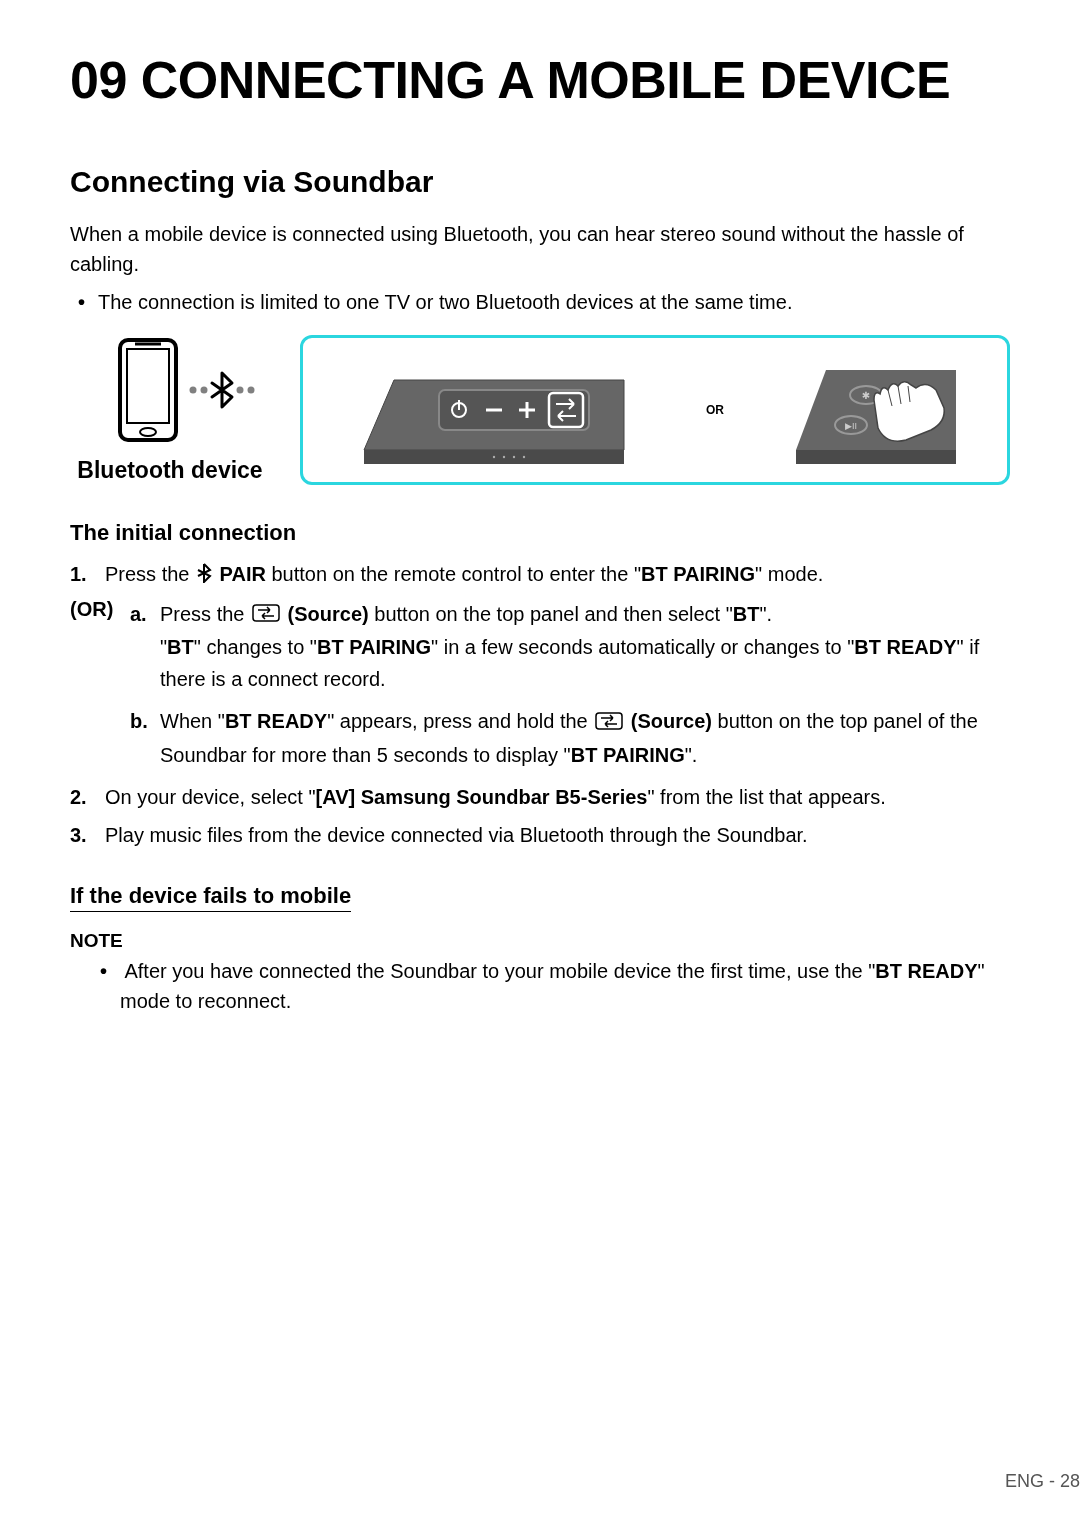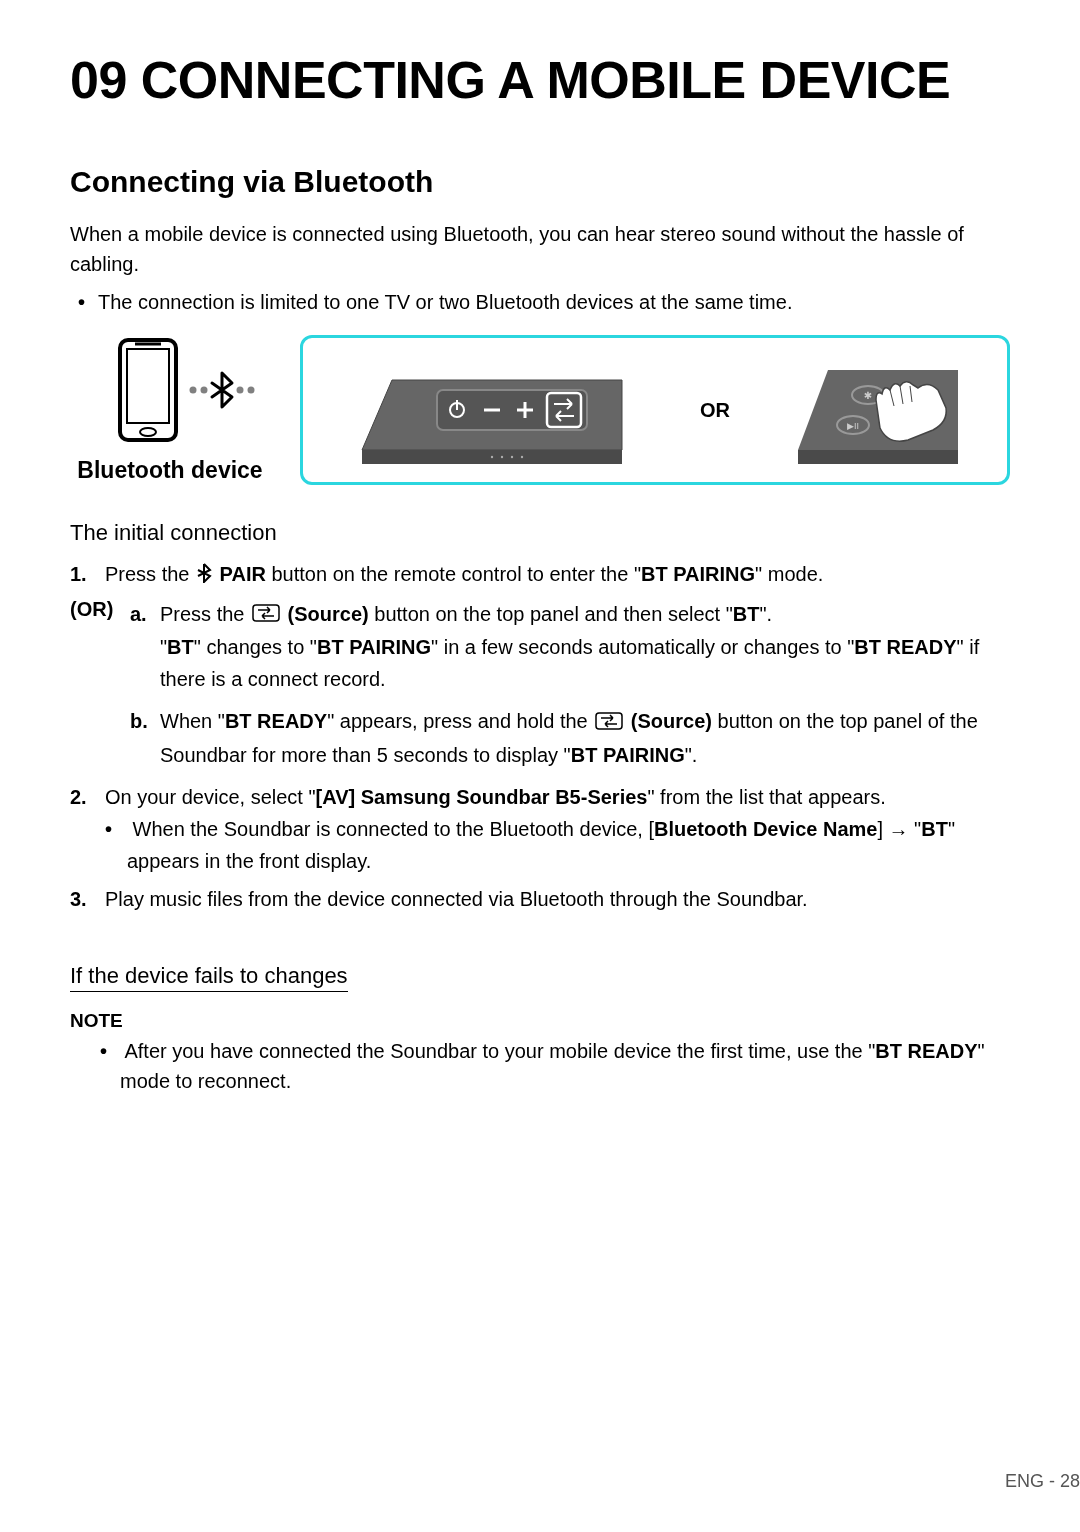--- a/index.html
+++ b/index.html
@@ -64,27 +64,26 @@
     flex: 1;
     height: 150px;
     display: flex;
     align-items: center;
     justify-content: space-around;
     padding: 10px 20px;
     gap: 10px;
   }
   .or-label {
     font-weight: 800;
-    font-size: 20px;
+    font-size: 12px;
   }
   h3 {
     font-size: 22px;
-    font-weight: 400;
+    font-weight: 700;
     margin-bottom: 12px;
-    margin-top: 16px;
   }
   .underline {
     border-bottom: 1.5px solid #000;
     display: inline-block;
     padding-bottom: 2px;
   }
   ol.steps {
     list-style: none;
     font-size: 20px;
     line-height: 1.6;
@@ -159,21 +158,21 @@
     vertical-align: middle;
     margin: 0 2px;
   }
   .sect-gap { height: 26px; }
 </style>
 </head>
 <body>
 
 <h1>09   CONNECTING A MOBILE DEVICE</h1>
 
-<h2>Connecting via Bluetooth</h2>
+<h2>Connecting via Soundbar</h2>
 
 <p class="intro">When a mobile device is connected using Bluetooth, you can hear stereo sound without the hassle of cabling.</p>
 
 <ul class="bullets">
   <li>The connection is limited to one TV or two Bluetooth devices at the same time.</li>
 </ul>
 
 <div class="diagram-row">
   <div class="bt-device-block">
     <svg class="phone-svg" width="180" height="110">
@@ -266,35 +265,30 @@
             <path d="M6 6 L18 6 M18 6 L15 3 M18 6 L15 9 M22 12 L10 12 M10 12 L13 9 M10 12 L13 15" stroke="#000" stroke-width="1.5" fill="none"></path>
           </svg></span><span class="bold"> (Source)</span><span> button on the top panel of the Soundbar for more than 5 seconds to display "</span><span class="bold">BT PAIRING</span><span>".</span>
     </li>
   </ol>
 </div>
 
 <ol class="steps">
   <li>
     <span class="num">2.</span>
     <span>On your device, select "</span><span class="bold">[AV] Samsung Soundbar B5-Series</span><span>" from the list that appears.</span>
-    <ul class="sub-bullets">
-      <li>
-        <span>When the Soundbar is connected to the Bluetooth device, [</span><span class="bold">Bluetooth Device Name</span><span>] → "</span><span class="bold">BT</span><span>" appears in the front display.</span>
-      </li>
-    </ul>
   </li>
   <li>
     <span class="num">3.</span>
     <span>Play music files from the device connected via Bluetooth through the Soundbar.</span>
   </li>
 </ol>
 
 <div class="sect-gap"></div>
 
-<h3><span class="underline">If the device fails to changes</span></h3>
+<h3><span class="underline">If the device fails to mobile</span></h3>
 
 <ul class="bullets" style="padding-left:50px;">
 </ul>
 
 <div class="note-hdr">NOTE</div>
 <ul class="bullets" style="padding-left:50px;">
   <li>
     <span>After you have connected the Soundbar to your mobile device the first time, use the "</span><span class="bold">BT READY</span><span>" mode to reconnect.</span>
   </li>
 </ul>

